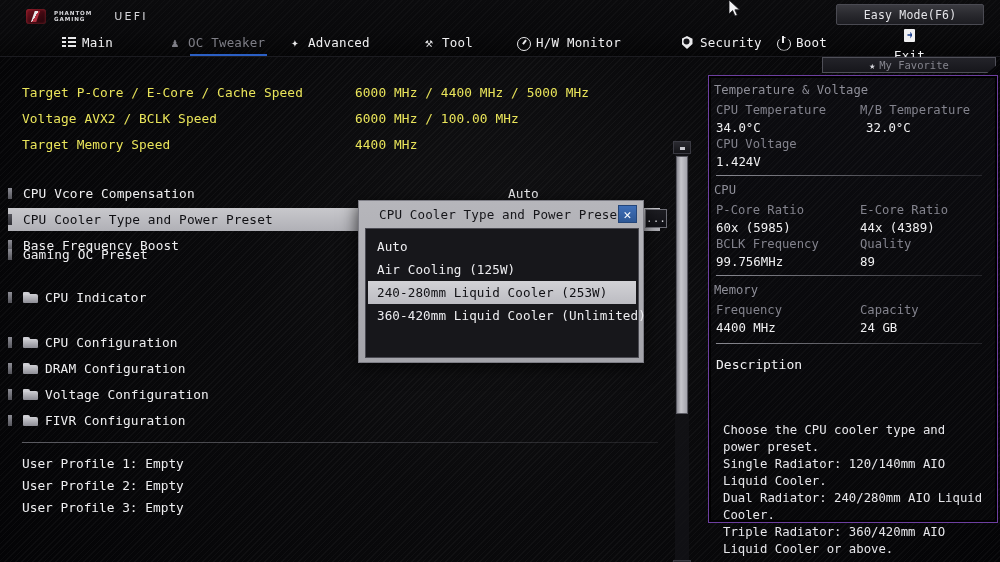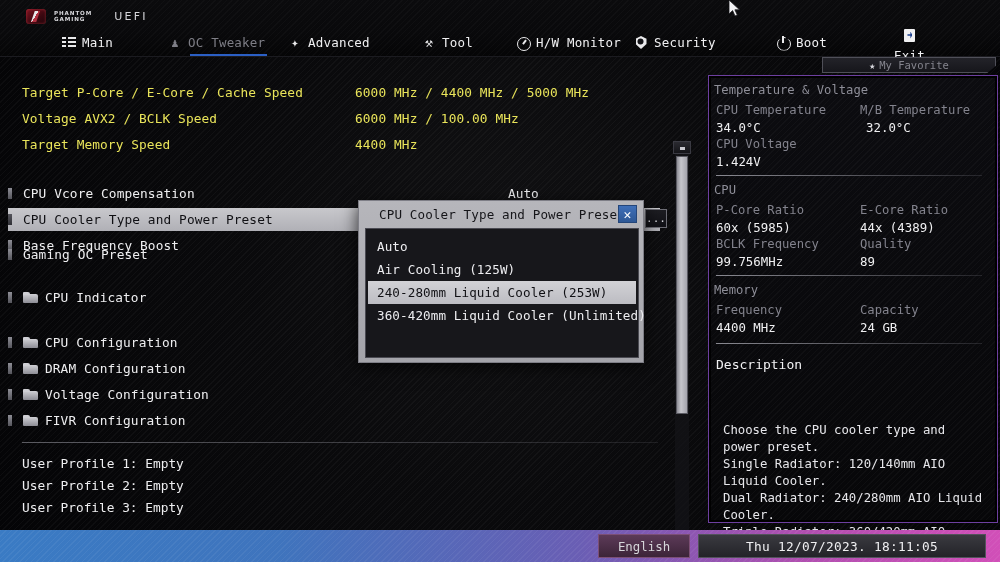--- a/index.html
+++ b/index.html
@@ -288,20 +288,21 @@
 
     <div class="brand">
       <div class="brand-logo"></div>
       <div class="brand-name">
         <span>PHANTOM</span>
         <span>GAMING</span>
       </div>
       <div class="brand-uefi">UEFI</div>
     </div>
 
+    <div class="easy-mode-btn">Easy Mode(F6)</div>
 
     <div class="tabs" id="tabs">
         <div class="tab" style="left: 62px;">
           <span class="ticon ic-main"></span>
           <span>Main</span>
         </div>
         <div class="tab active" style="left: 168px;">
           <span class="ticon ic-oc">♟</span>
           <span>OC Tweaker</span>
         </div>
@@ -310,21 +311,21 @@
           <span>Advanced</span>
         </div>
         <div class="tab" style="left: 422px;">
           <span class="ticon ic-tool">⚒</span>
           <span>Tool</span>
         </div>
         <div class="tab" style="left: 516px;">
           <span class="ticon ic-hw"></span>
           <span>H/W Monitor</span>
         </div>
-        <div class="tab" style="left: 634px; text-align: center;">
+        <div class="tab" style="left: 680px; text-align: center;">
           <span class="ticon ic-sec"></span>
           <span>Security</span>
         </div>
         <div class="tab" style="left: 776px;">
           <span class="ticon ic-boot"></span>
           <span>Boot</span>
         </div>
         <div class="tab" style="left: 894px; flex-direction: column;">
           <span class="ticon ic-exit"></span>
           <span>Exit</span>
@@ -455,18 +456,14 @@
         <div class="rp-div" style="top: 194px;"></div>
         <div class="rp-section" style="top: 202px;">Memory</div>
         <div class="rp-lbl" style="top: 222px; left: 2px;">Frequency</div>
         <div class="rp-val" style="top: 239px; left: 2px;">4400 MHz</div>
         <div class="rp-lbl" style="top: 222px; left: 146px;">Capacity</div>
         <div class="rp-val" style="top: 239px; left: 146px;">24 GB</div>
         <div class="rp-div" style="top: 262px;"></div>
       </div>
   </div>
 
-  <div class="footer">
-    <div class="lang-btn">English</div>
-    <div class="clock-btn">Thu 12/07/2023. 18:11:05</div>
-  </div>
 
 </div>
 
 </body></html>

